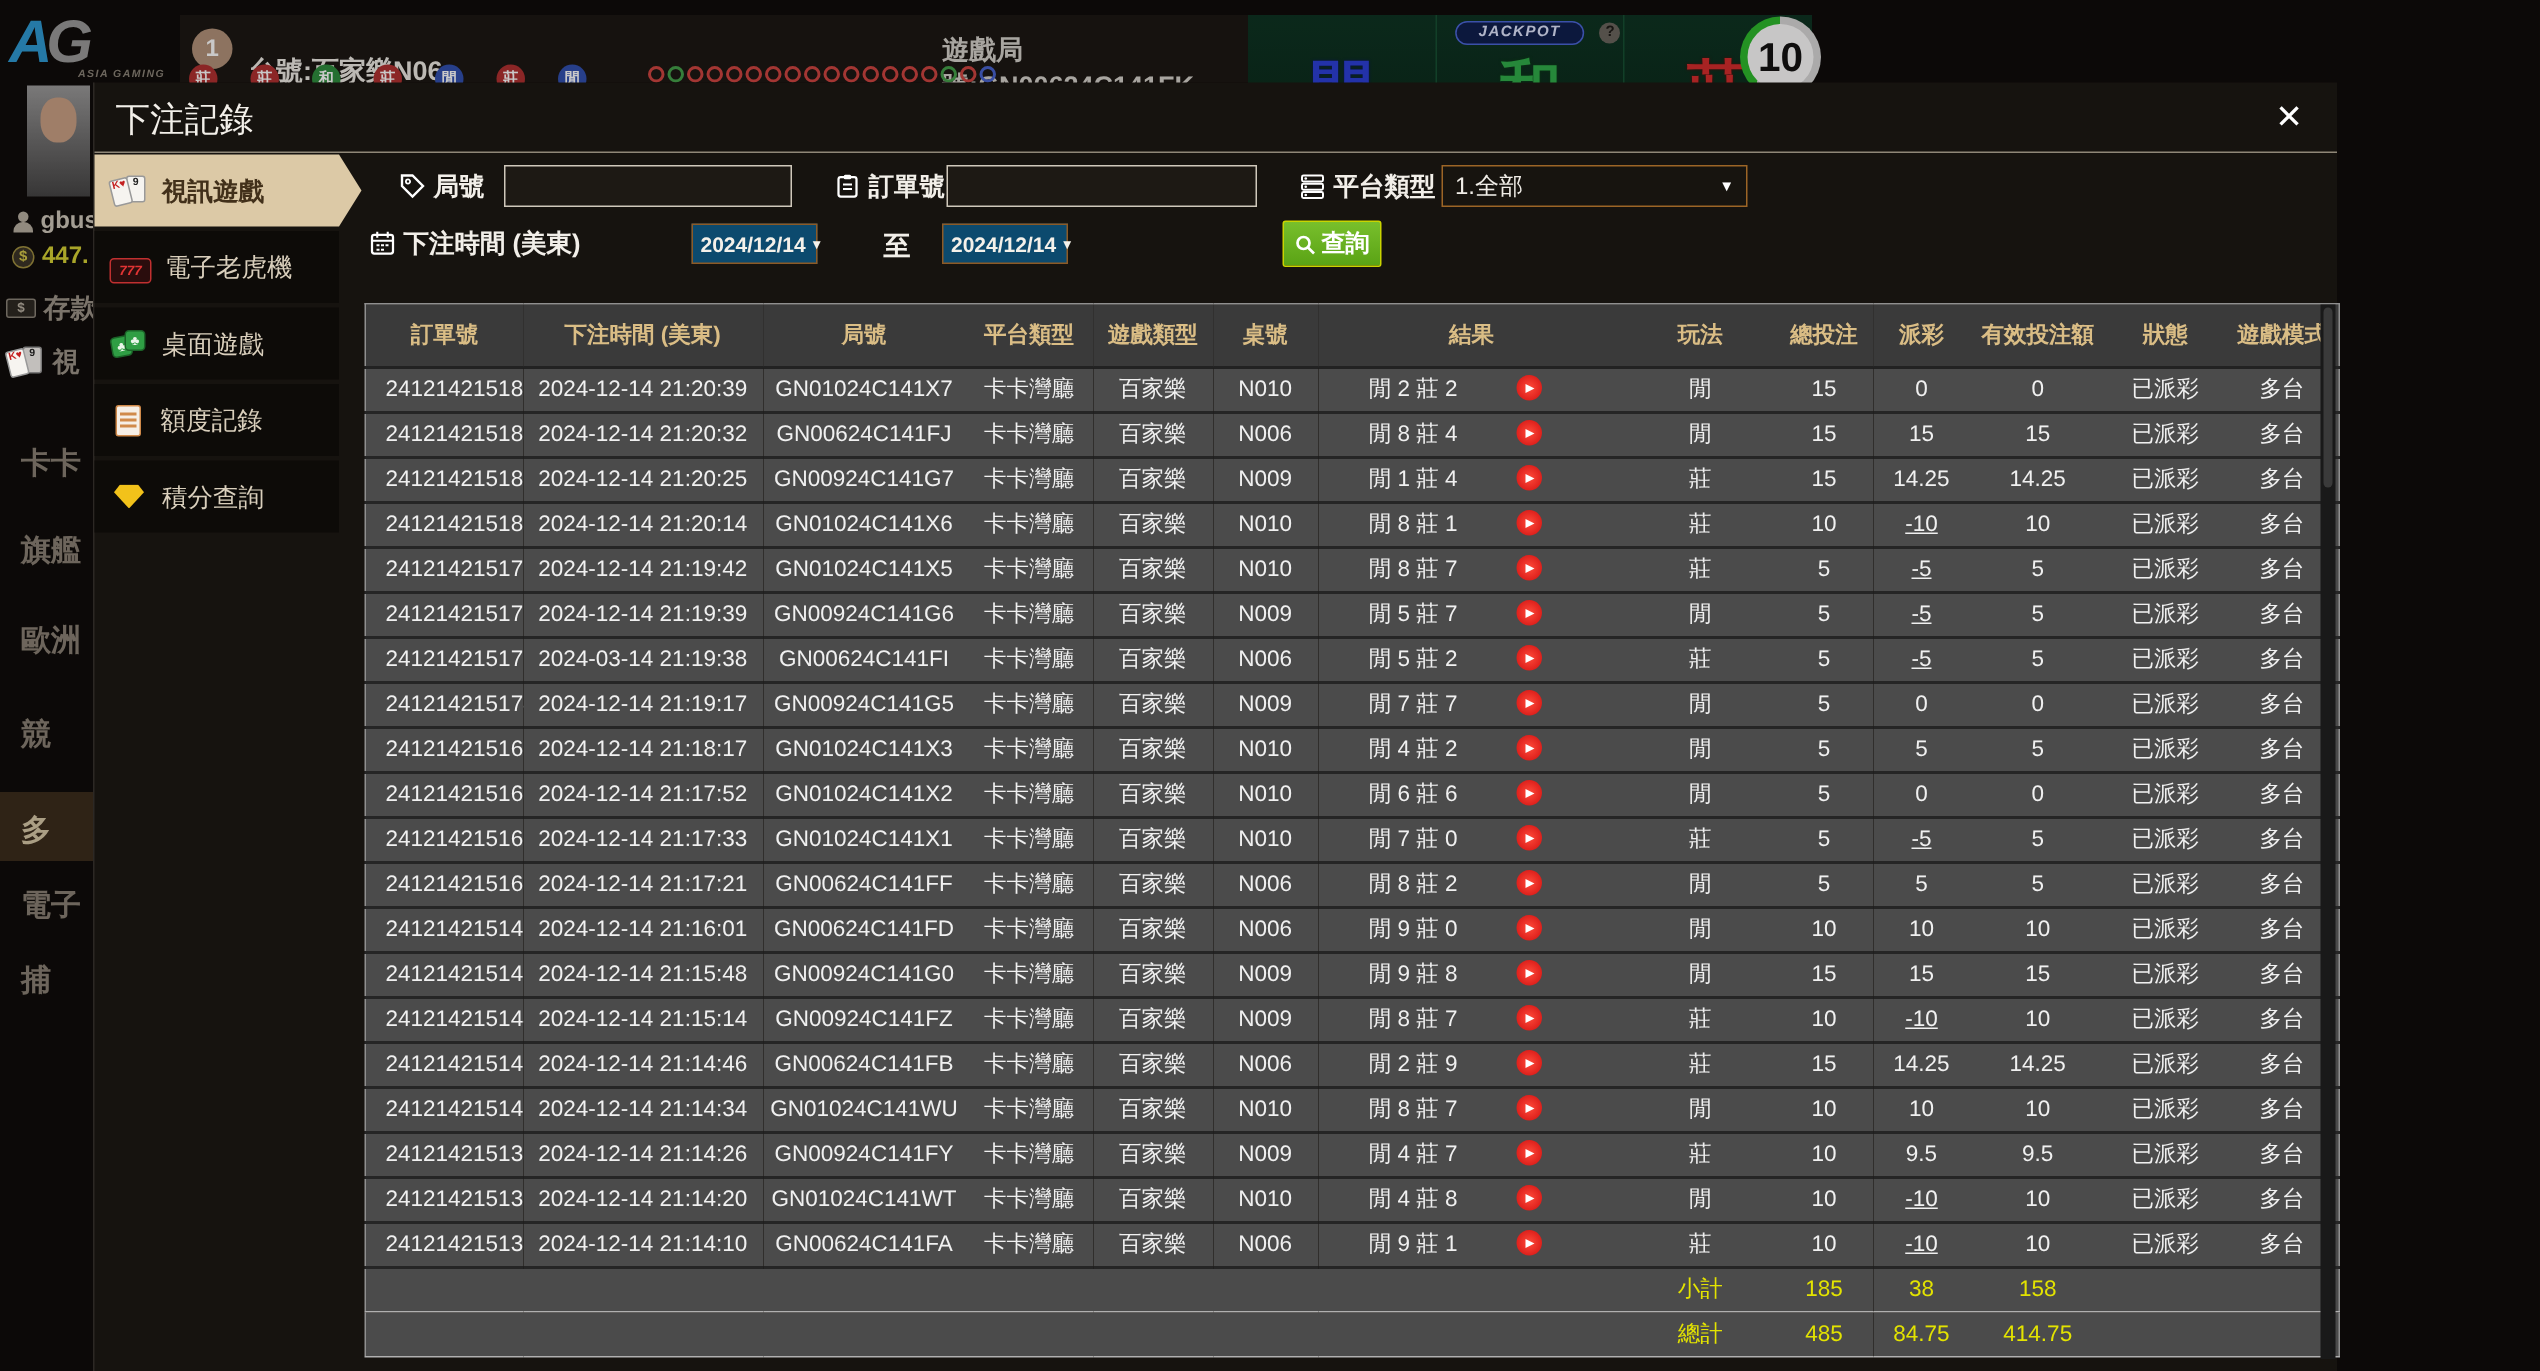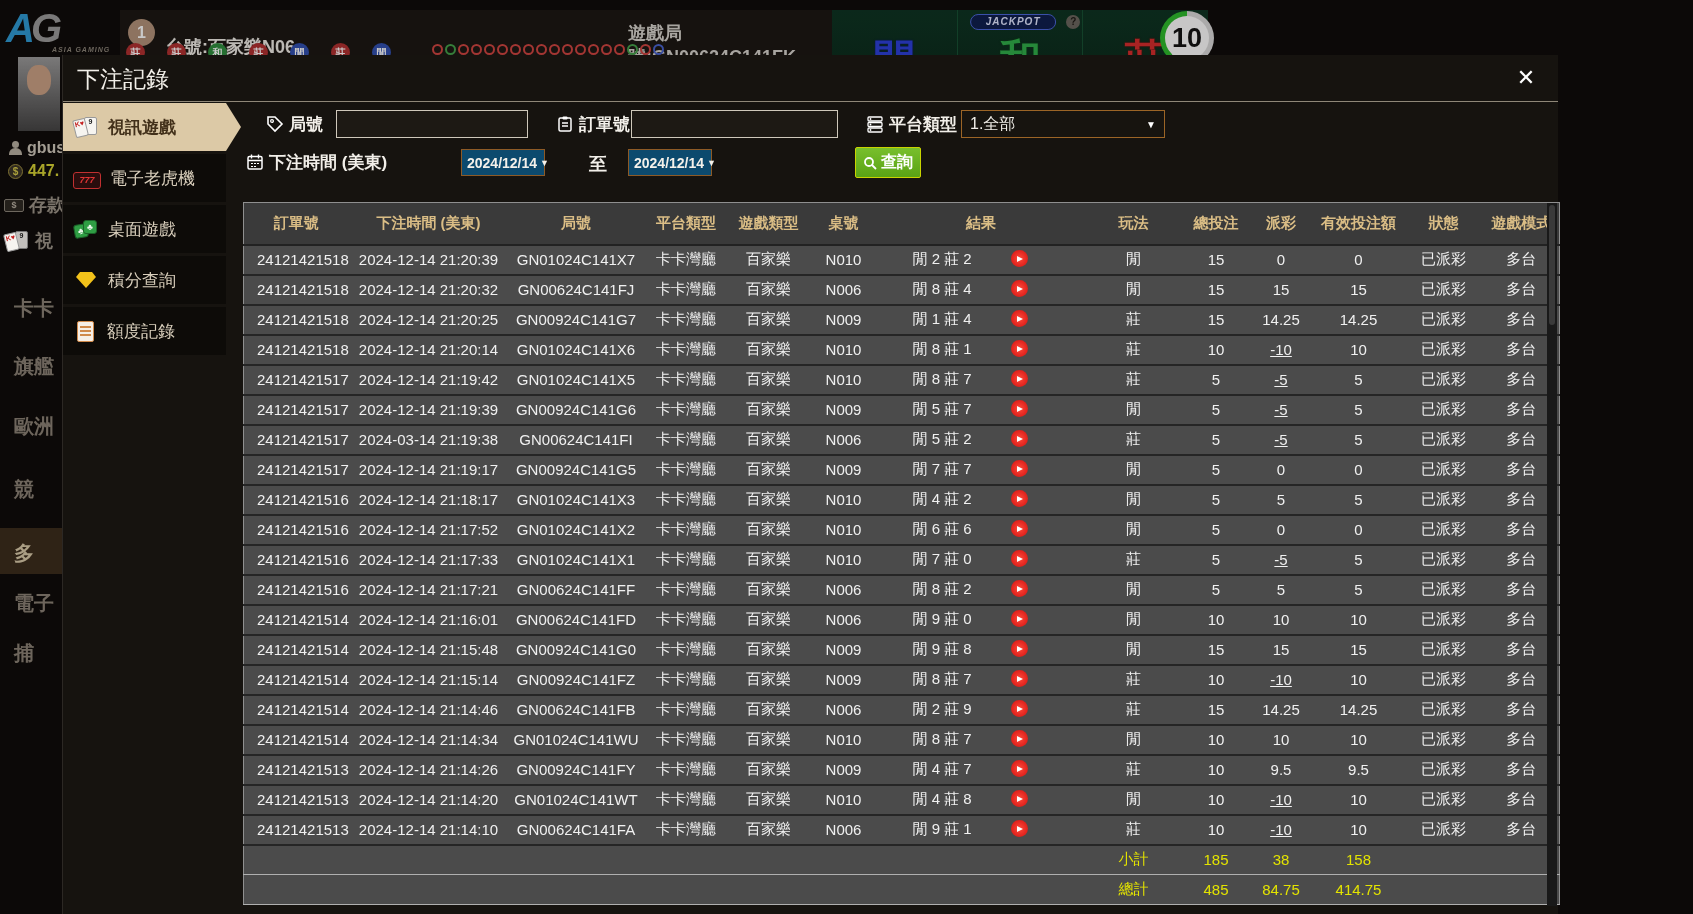--- a/index.html
+++ b/index.html
@@ -272,30 +272,30 @@
       <span>電子老虎機</span>
     </div>
     <div class="menu-item">
       <span class="mi-desk">
           <i>♣</i>
           <i>♣</i>
         </span>
       <span>桌面遊戲</span>
     </div>
     <div class="menu-item">
-      <span class="mi-diamond"></span>
-      <span>積分查詢</span>
-    </div>
-    <div class="menu-item">
       <span class="mi-doc">
           <i></i>
           <i></i>
           <i></i>
         </span>
       <span>額度記錄</span>
+    </div>
+    <div class="menu-item">
+      <span class="mi-diamond"></span>
+      <span>積分查詢</span>
     </div>
   </div>
 
   <div class="content">
 
     <div class="f-label" style="left:23px;top:7px">
       <svg class="ic-svg" width="18" height="18" viewBox="0 0 18 18">
           <path d="M2 2 L9 2 L16 9 L9 16 L2 9 Z" fill="none" stroke="#fff" stroke-width="1.6"></path>
           <circle cx="6" cy="6" r="1.4" fill="none" stroke="#fff" stroke-width="1.2"></circle>
         </svg>

